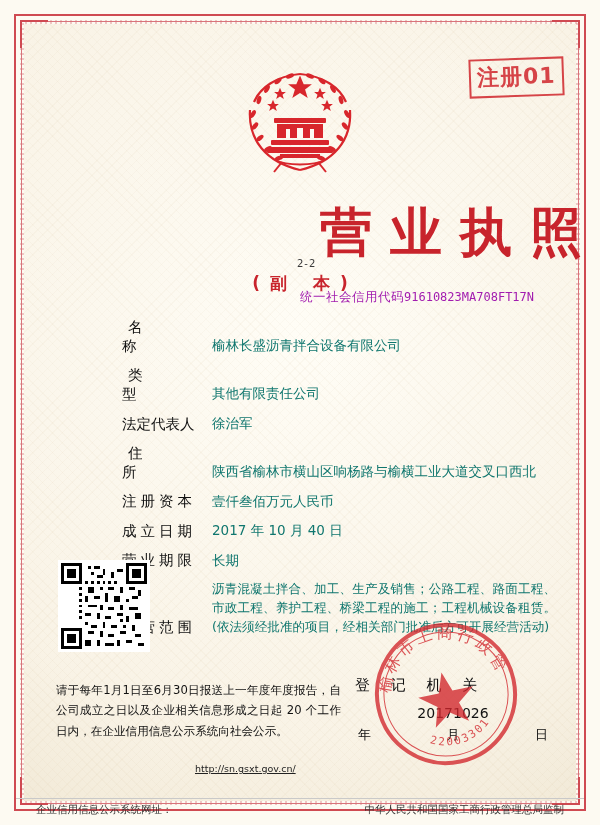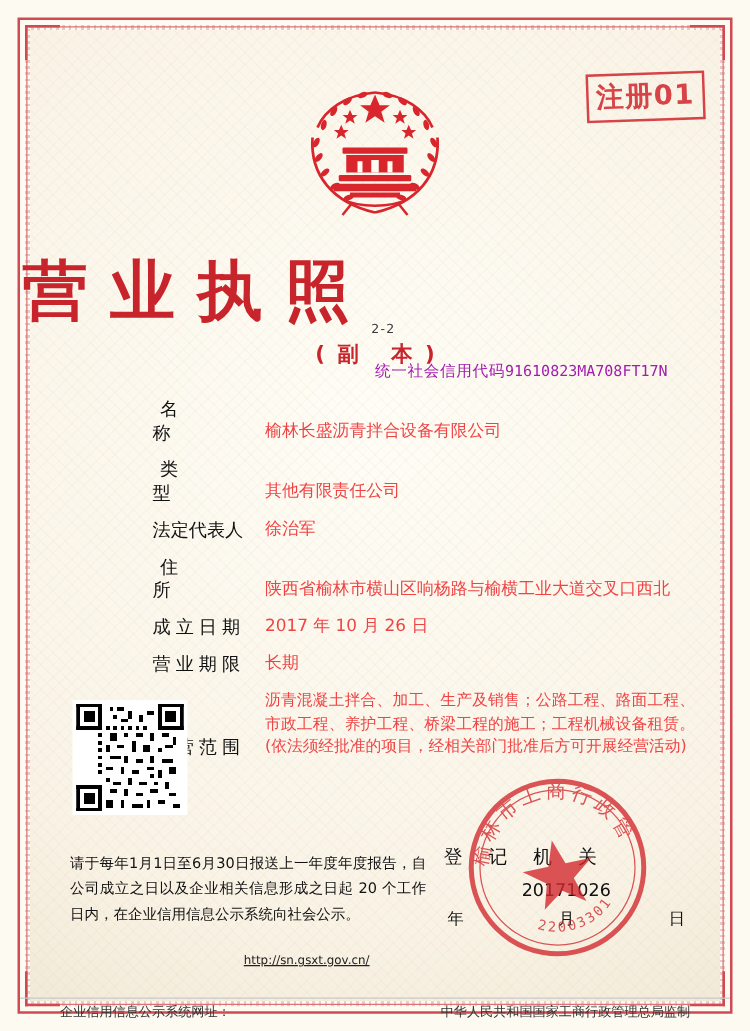--- a/index.html
+++ b/index.html
@@ -93,21 +93,21 @@
     transform: translateX(-50%);
     width: 128px;
     height: 120px;
   }
 
   
   .title {
     position: absolute;
     left: 0; right: 0;
     top: 198px;
-    text-align: left;
+    text-align: right;
     color: #c8242c;
     font-family: "DejaVu Sans", "Liberation Sans", sans-serif;
     font-weight: bold;
     font-size: 52px;
     letter-spacing: 18px;
     text-indent: 18px;
   }
   .subtitle {
     position: absolute;
     left: 0; right: 0;
@@ -162,21 +162,21 @@
     color: #111;
     letter-spacing: 0px;
     text-align: justify;
     font-weight: 500;
   }
   .field-label.sp4 { letter-spacing: 12px; text-indent: 6px; }
   .field-label.sp5 { letter-spacing: 4px; }
   .field-value {
     flex: 1;
     font-size: 13.5px;
-    color: #ef4444;
+    color: #0f766e;
     line-height: 1.45;
     padding-left: 4px;
   }
   .field-value.small {
     font-size: 12.6px;
     line-height: 1.5;
     text-align: justify;
   }
 
   
@@ -257,21 +257,21 @@
     font-family: "DejaVu Sans", "Liberation Sans", sans-serif;
     margin-left: 45px;
   }
 
   
   .footer {
     position: absolute;
     left: 0; right: 0;
     bottom: 4px;
     height: 22px;
-    padding: 0 48px;
+    padding: 0 36px;
     display: flex;
     align-items: center;
     justify-content: space-between;
     font-size: 10.5px;
     color: #333;
     box-sizing: border-box;
     text-align: center;
   }
   .footer .left { letter-spacing: 0px; }
   .footer .right { letter-spacing: 0px; }
@@ -398,22 +398,26 @@
     </div>
     <div class="field-row">
       <div class="field-label">法定代表人</div>
       <div class="field-value">徐治军</div>
     </div>
     <div class="field-row">
       <div class="field-label sp4">住　　所</div>
       <div class="field-value">陕西省榆林市横山区响杨路与榆横工业大道交叉口西北</div>
     </div>
     <div class="field-row">
+      <div class="field-label sp5">注册资本</div>
+      <div class="field-value">壹仟叁佰万元人民币</div>
+    </div>
+    <div class="field-row">
       <div class="field-label sp5">成立日期</div>
-      <div class="field-value">2017 年 10 月 26 日</div>
+      <div class="field-value">2017 年 10 月 40 日</div>
     </div>
     <div class="field-row">
       <div class="field-label sp5">营业期限</div>
       <div class="field-value">长期</div>
     </div>
     <div class="field-row">
       <div class="field-label sp5">经营范围</div>
       <div class="field-value small">沥青混凝土拌合、加工、生产及销售；公路工程、路面工程、市政工程、养护工程、桥梁工程的施工；工程机械设备租赁。(依法须经批准的项目，经相关部门批准后方可开展经营活动)</div>
     </div>
   </div>

